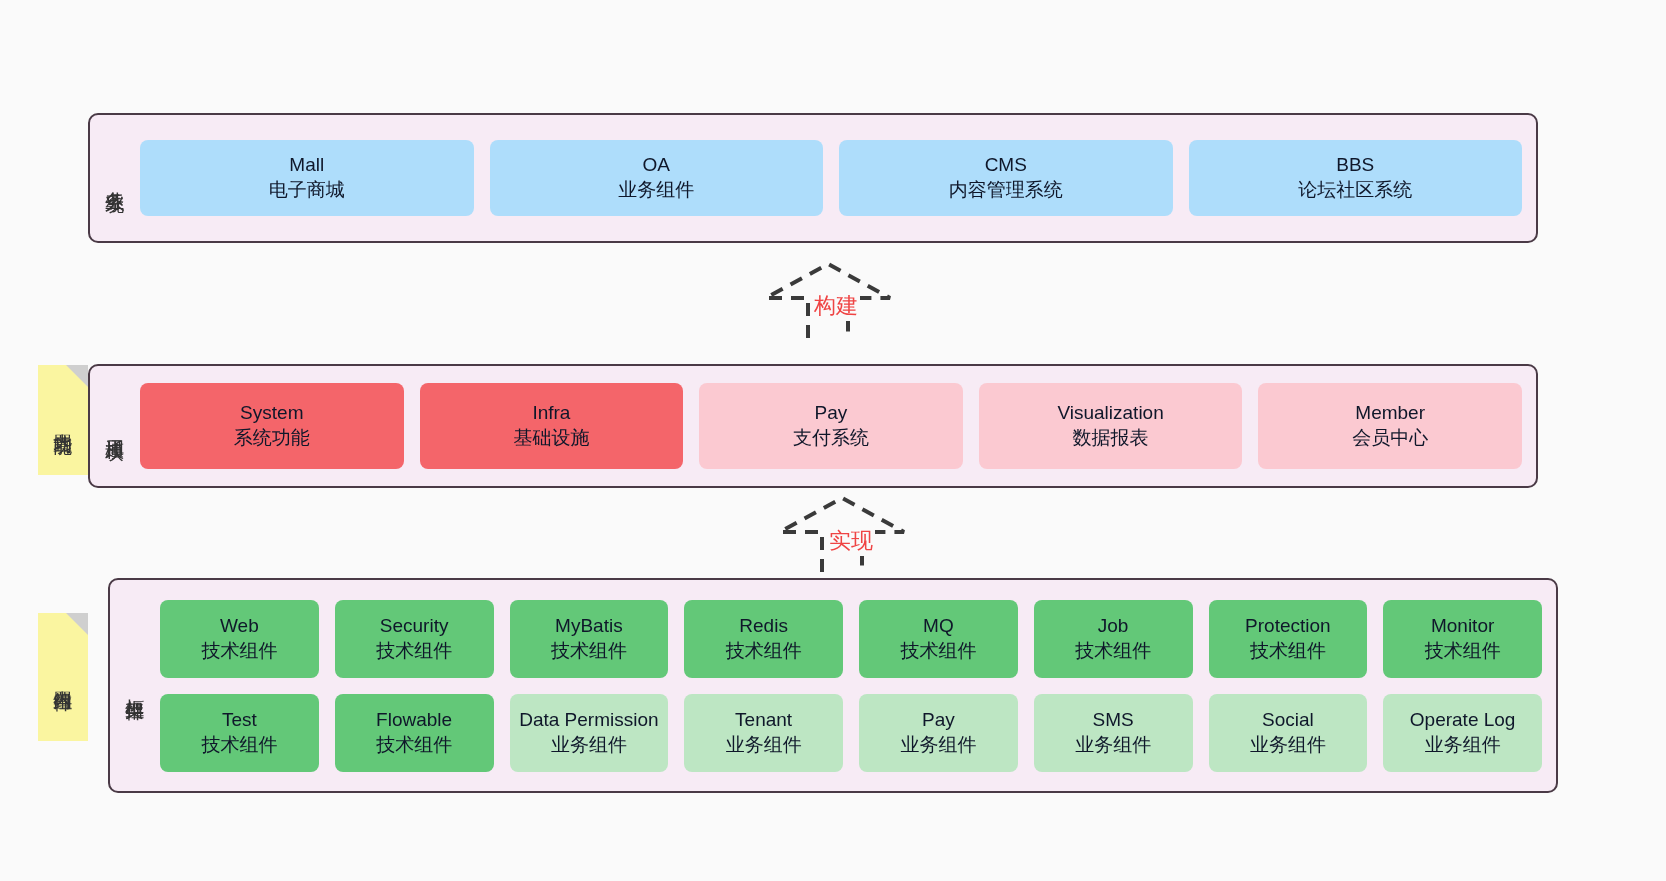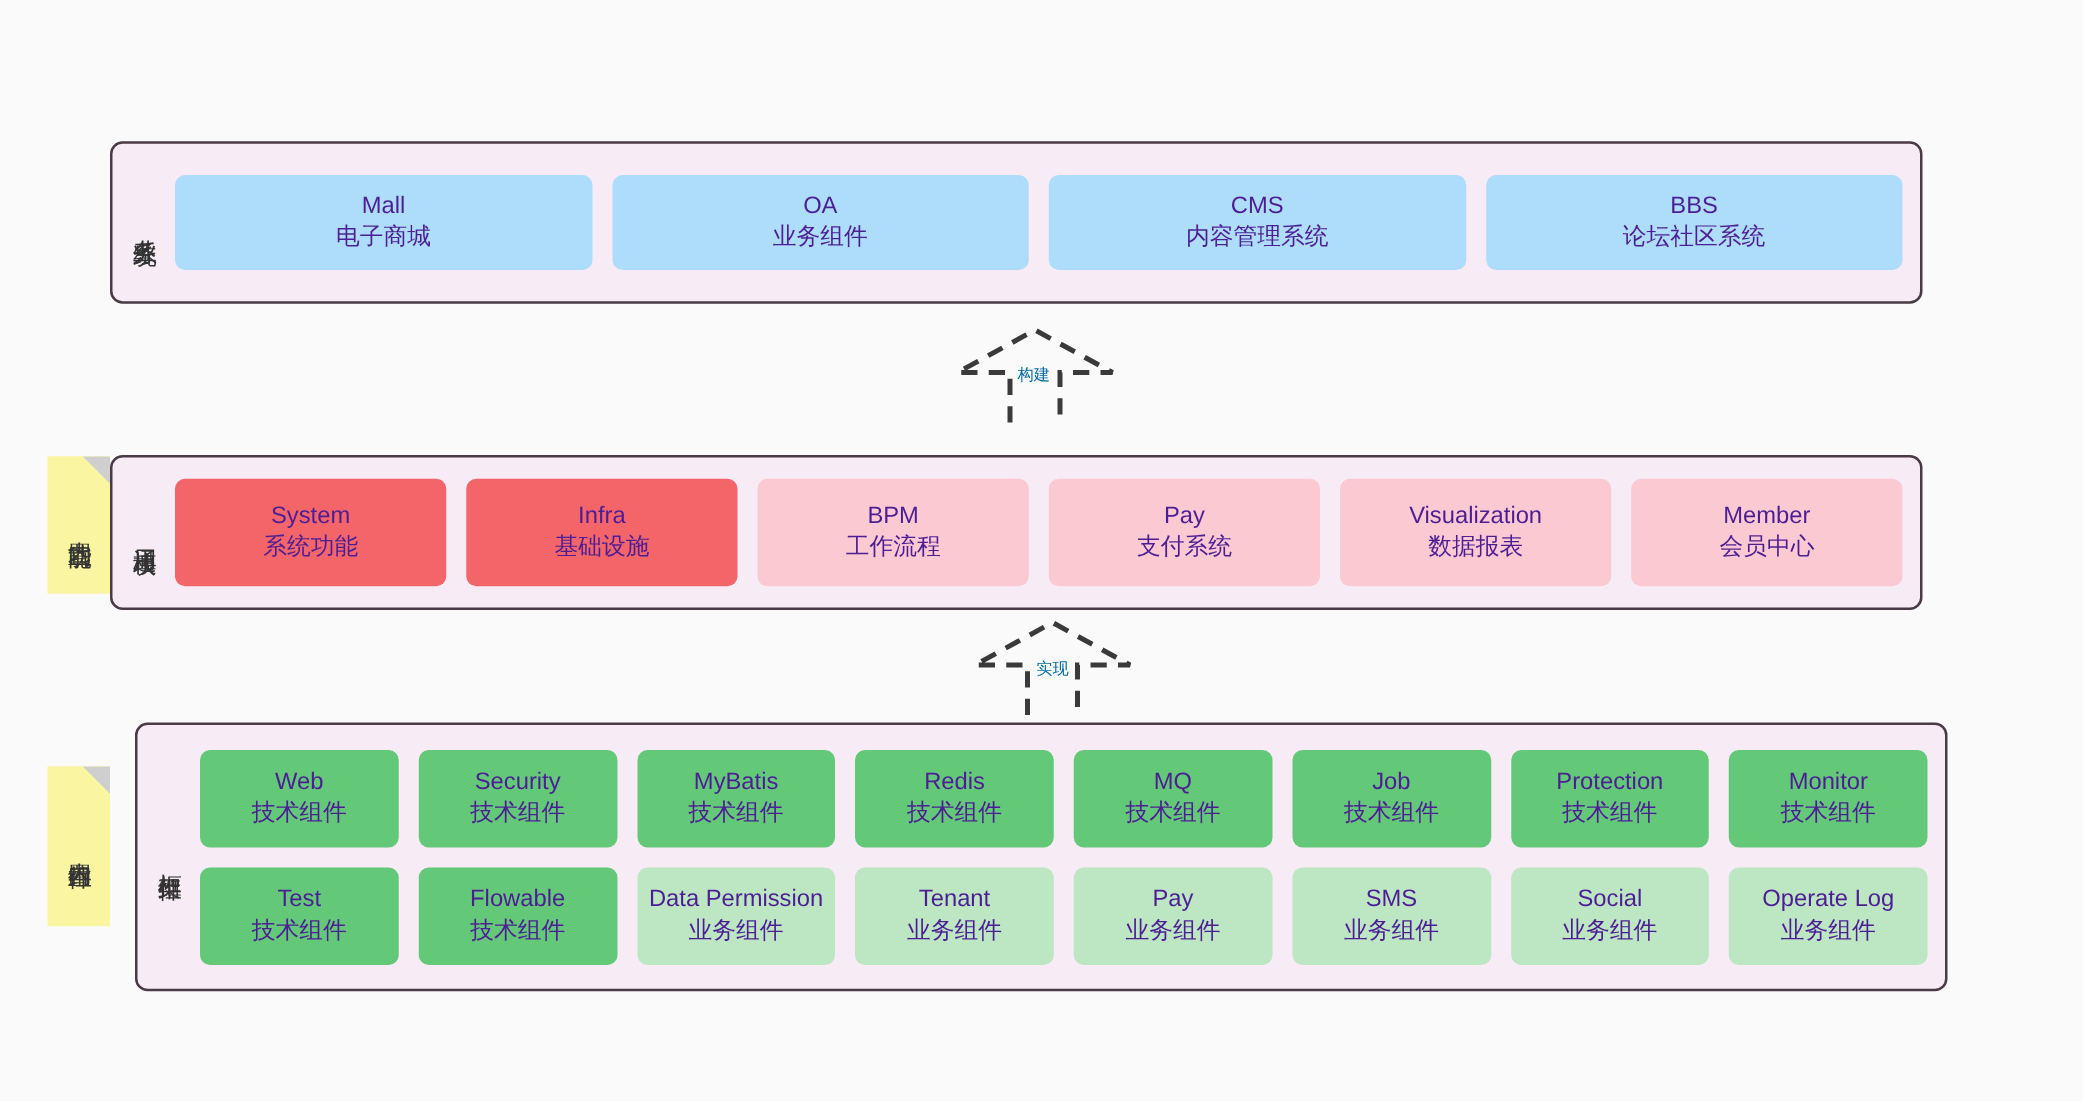--- a/index.html
+++ b/index.html
@@ -63,21 +63,21 @@
   .box {
     flex: 1 1 0;
     border-radius: 8px;
     display: flex;
     flex-direction: column;
     align-items: center;
     justify-content: center;
     text-align: center;
     font-size: 19px;
     line-height: 1.30;
-    color: #4c1d95;
+    color: #0f172a;
     box-sizing: border-box;
     padding: 6px 4px;
   }
   .box .t1 { display: block; }
   .box .t2 { display: block; }
   .box.blue  { background: #AEDDFB; height: 76px; }
   .box.red   { background: #F4656A; height: 86px; }
   .box.pink  { background: #FBC9D1; height: 86px; }
   .box.green { background: #63C878; height: 78px; }
   .box.lgreen{ background: #BDE6C3; height: 78px; }
@@ -108,22 +108,22 @@
     clip-path: polygon(0 0, 100% 100%, 100% 0);
   }
 
   
   .arrow {
     position: absolute;
   }
   .arrow svg { display: block; overflow: visible; }
   .arrow-label {
     position: absolute;
-    font-size: 13px;
-    color: #0369a1;
+    font-size: 22px;
+    color: #ef4444;
     background: #FAFAFA;
     padding: 0 2px;
     white-space: nowrap;
   }
 </style>
 </head>
 <body>
 
 <div class="canvas">
 
@@ -169,24 +169,20 @@
       <div class="row">
         <div class="box red">
           <span class="t1">System</span>
           <span class="t2">系统功能</span>
         </div>
         <div class="box red">
           <span class="t1">Infra</span>
           <span class="t2">基础设施</span>
         </div>
         <div class="box pink">
-          <span class="t1">BPM</span>
-          <span class="t2">工作流程</span>
-        </div>
-        <div class="box pink">
           <span class="t1">Pay</span>
           <span class="t2">支付系统</span>
         </div>
         <div class="box pink">
           <span class="t1">Visualization</span>
           <span class="t2">数据报表</span>
         </div>
         <div class="box pink">
           <span class="t1">Member</span>
           <span class="t2">会员中心</span>

